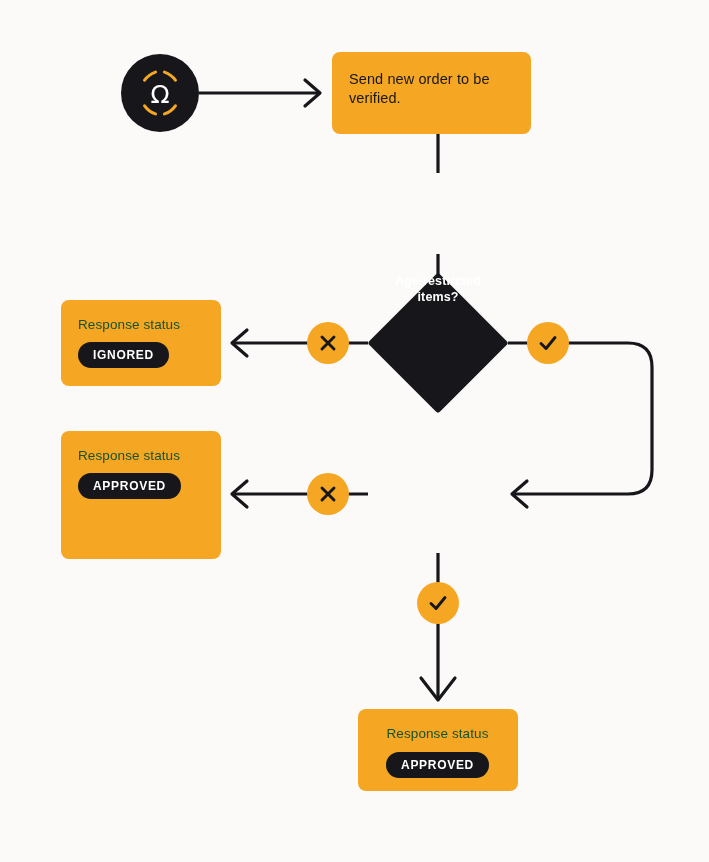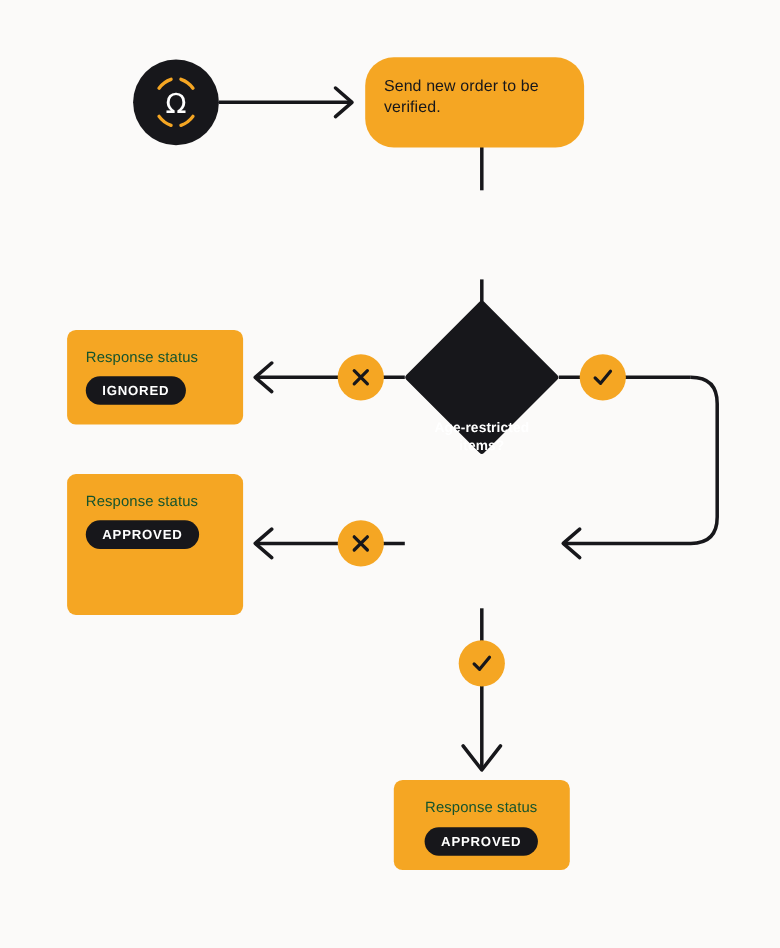--- a/index.html
+++ b/index.html
@@ -41,21 +41,20 @@
     border-radius: 8px;
     color: #17171B;
     padding: 18px 18px 18px 17px;
     line-height: 1.32;
     font-size: 14.5px;
     letter-spacing: 0.1px;
   }
   .obox.step-text {
     display: flex;
     align-items: flex-start;
-    border-radius: 26px;
   }
   .obox .txt {
     display: block;
   }
 
   
   .status-card {
     background: #F5A623;
     border-radius: 8px;
     padding: 17px 18px 17px 17px;
@@ -111,21 +110,21 @@
     transform: rotate(45deg);
     border-radius: 3px;
   }
   .diamond .dlabel {
     position: absolute;
     left: 0;
     top: 0;
     width: 140px;
     height: 140px;
     display: flex;
-    align-items: flex-end;
+    align-items: flex-start;
     justify-content: center;
     text-align: center;
     color: #FFFFFF;
     font-size: 12.5px;
     font-weight: bold;
     line-height: 1.28;
     letter-spacing: 0.1px;
   }
 
   

